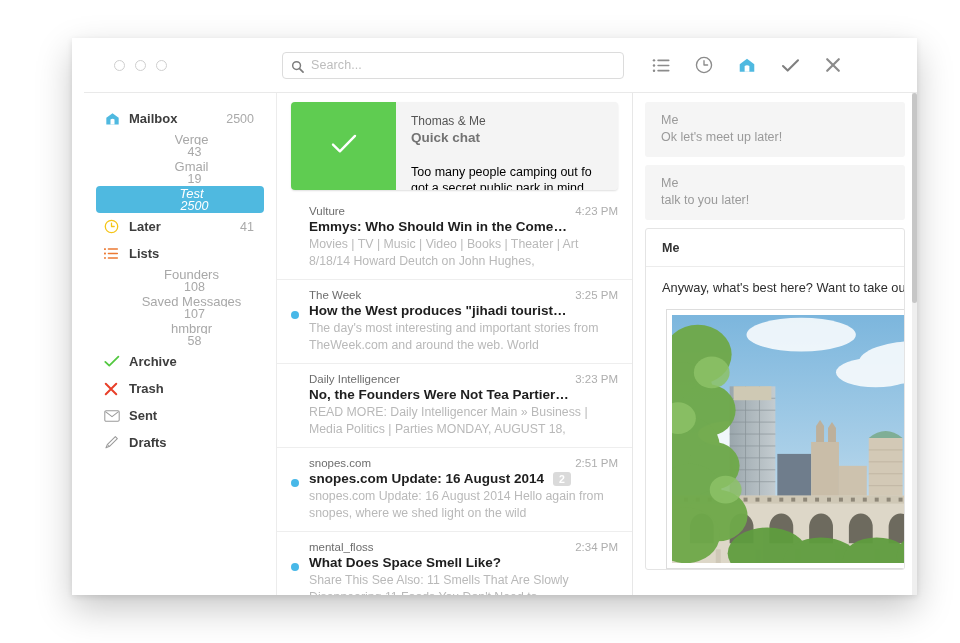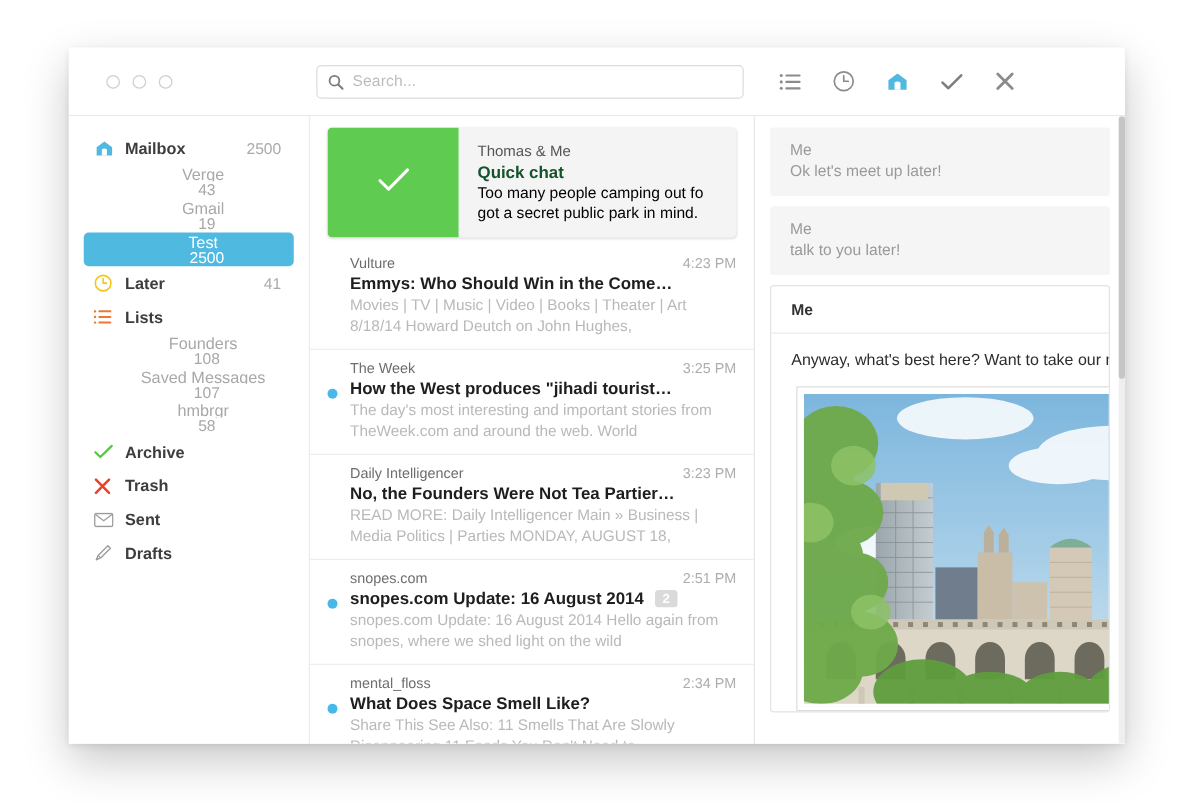--- a/index.html
+++ b/index.html
@@ -6,27 +6,28 @@
   html, body {
     width: 960px; height: 643px;
     background: #ffffff;
     font-family: "Liberation Sans", sans-serif;
     overflow: hidden;
   }
   .canvas { position: relative; width: 960px; height: 643px; background: #fff; }
 
   
   .window {
-    position: absolute; left: 55px; top: 38px;
+    position: absolute; left: 72px; top: 38px;
     width: 845px; height: 557px;
     background: #ffffff;
     box-shadow: 0 14px 34px rgba(0,0,0,0.22), 0 2px 6px rgba(0,0,0,0.10);
     overflow: hidden;
     display: flex;
     flex-direction: column;
+    padding-left: 12px;
   }
 
   
   .titlebar {
     height: 55px; min-height: 55px;
     display: flex; align-items: center;
     background: #ffffff;
     border-bottom: 1px solid #e9e9e9;
   }
   .tl-left { width: 193px; display: flex; align-items: center; padding-left: 30px; gap: 10px; }
@@ -72,21 +73,21 @@
   .nav-ico svg { display:block; }
   .nav-label { flex: 1; white-space: nowrap; overflow: hidden; text-overflow: ellipsis; }
   .nav-count { font-size: 12.5px; margin-left: 6px; }
 
   .nav-row.top   .nav-label { color: #3d3d3d; font-weight: bold; font-size: 13px; }
   .nav-row.top   .nav-count { color: #aaa; }
   .nav-row.sub   { padding-left: 33px; flex-direction: column; }
   .nav-row.sub   .nav-label { color: #a8a8a8; }
   .nav-row.sub   .nav-count { color: #a8a8a8; }
   .nav-row.selected { background: #4fb9e0; }
-  .nav-row.selected .nav-label, .nav-row.selected .nav-count { color: #ffffff; }
+  .nav-row.selected .nav-label, .nav-row.selected .nav-count { color: #ffffff; font-style: italic; }
 
   
   .msglist {
     width: 356px; min-width: 356px;
     background: #ffffff;
     border-right: 1px solid #e7e7e7;
     overflow: hidden;
     padding-top: 9px;
   }
   .swipe-card {
@@ -98,21 +99,21 @@
     box-shadow: 0 1px 2px rgba(0,0,0,.13);
     background: #f5f5f5;
   }
   .swipe-green {
     width: 105px; min-width: 105px;
     background: #5fcc51;
     display: flex; align-items: center; justify-content: center;
   }
   .swipe-body { flex: 1; padding: 12px 10px 0 15px; overflow: hidden; background: #f4f4f4; }
   .swipe-from { font-size: 12px; color: #555; margin-bottom: 2px; }
-  .swipe-subj { font-size: 13.5px; color: #14532d; font-weight: bold; margin-bottom: 1px; }
+  .swipe-subj { font-size: 13.5px; color: #737373; font-weight: bold; margin-bottom: 19px; }
   .swipe-prev { font-size: 12.5px; color: #000000; line-height: 16px; white-space: nowrap; }
 
   .mrow {
     position: relative;
     padding: 9px 14px 10px 32px;
     border-bottom: 1px solid #eeeeee;
   }
   .mrow:first-of-type { border-top: none; }
   .mdot {
     position: absolute; left: 14px; top: 31px;

